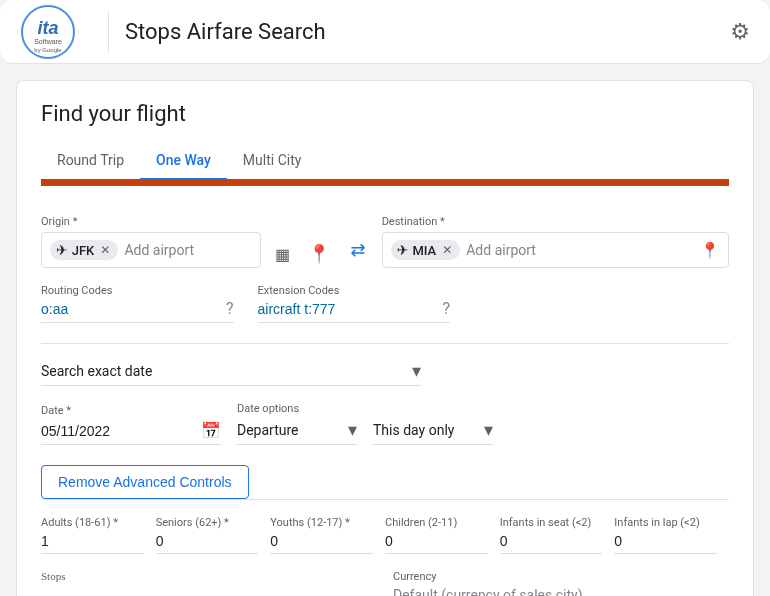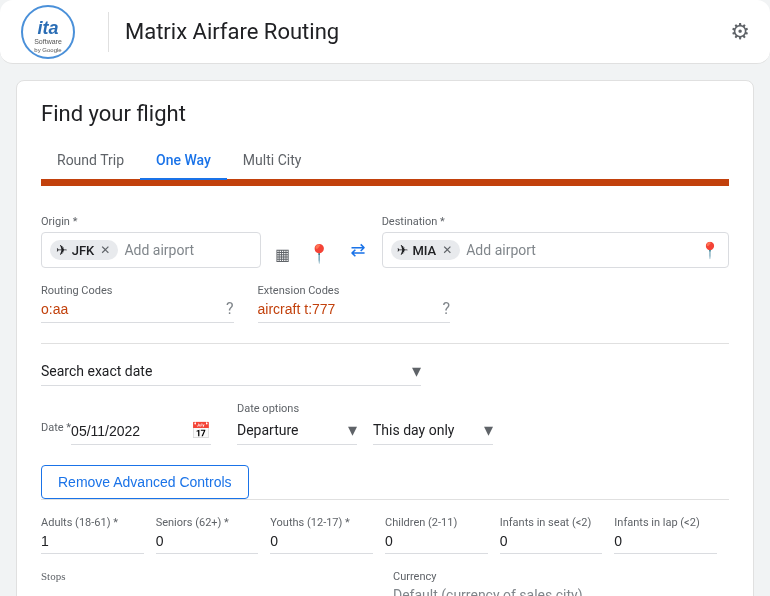--- a/index.html
+++ b/index.html
@@ -186,21 +186,21 @@
     .routing-input-wrap {
       display: flex;
       align-items: center;
       border-bottom: 1px solid #dadce0;
       padding-bottom: 4px;
     }
     .routing-input-wrap input {
       border: none;
       outline: none;
       font-size: 14px;
-      color: #c2410c;
+      color: #0369a1;
       flex: 1;
       background: transparent;
     }
     .help-icon {
       color: #80868b;
       font-size: 16px;
       cursor: pointer;
       margin-left: 4px;
     }
 
@@ -233,21 +233,21 @@
 
     
     .date-options-row {
       display: flex;
       align-items: flex-end;
       gap: 16px;
       margin-bottom: 20px;
     }
     .date-field {
       display: flex;
-      flex-direction: row;
+      flex-direction: column;
       min-width: 180px;
     }
     .date-input-wrap {
       display: flex;
       align-items: center;
       border-bottom: 1px solid #dadce0;
       padding-bottom: 4px;
     }
     .date-input-wrap input {
       border: none;
@@ -387,21 +387,21 @@
 <div class="header">
   <div class="logo-area">
     <svg class="ita-logo" viewBox="0 0 56 56">
       <circle cx="28" cy="28" r="26" fill="none" stroke="#4a90d9" stroke-width="2"></circle>
       <text x="28" y="30" text-anchor="middle" font-size="18" font-weight="bold" font-style="italic" fill="#2a6db5" font-family="Arial">ita</text>
       <text x="28" y="40" text-anchor="middle" font-size="7" fill="#555" font-family="Arial">Software</text>
       <text x="28" y="48" text-anchor="middle" font-size="6" fill="#555" font-family="Arial">by Google</text>
     </svg>
   </div>
   <div class="divider-vertical"></div>
-  <span class="header-title">Matrix Airfare Routing</span>
+  <span class="header-title">Stops Airfare Search</span>
   <span class="header-icon" title="Settings">⚙</span>
 </div>
 
 <div class="main-card">
   <div class="card-title">Find your flight</div>
 
   
   <div class="tabs">
     <div class="tab">Round Trip</div>
     <div class="tab active">One Way</div>

